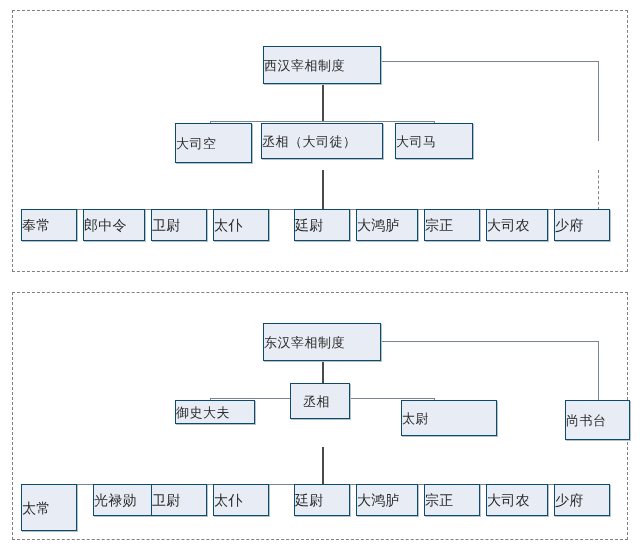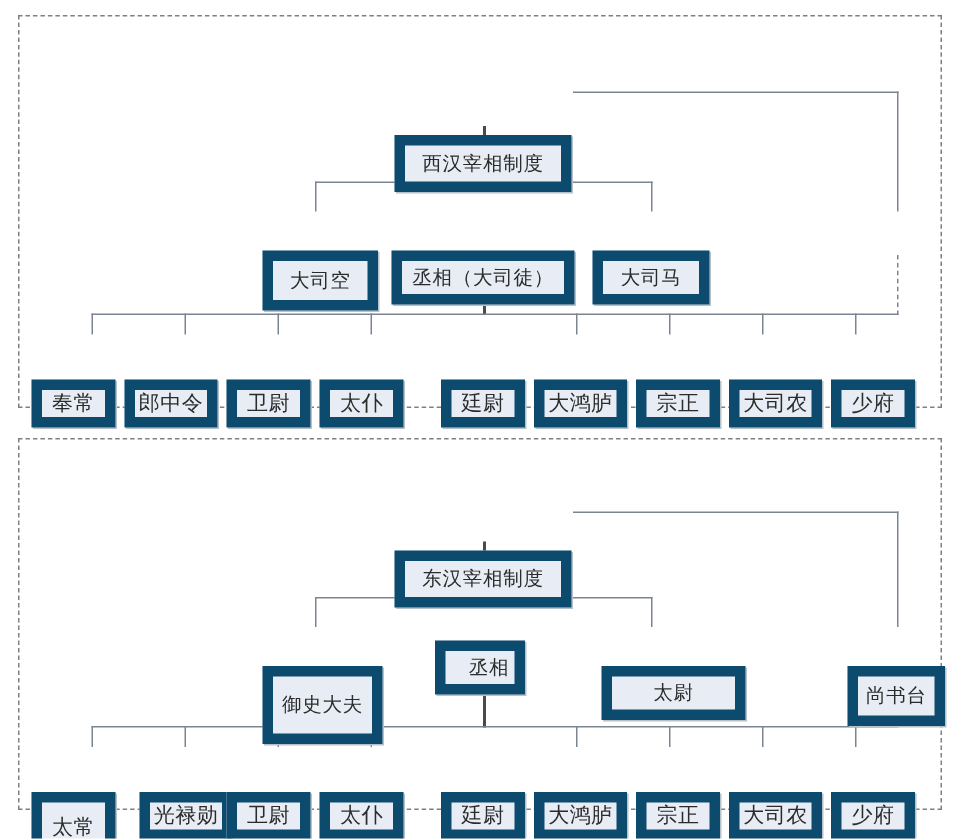--- a/index.html
+++ b/index.html
@@ -21,32 +21,30 @@
     box-sizing: border-box;
   }
   #panel-west  { left: 12px;  top: 10px;  width: 616px; height: 262px; }
   #panel-east  { left: 12px;  top: 292px; width: 616px; height: 248px; }
 
   
   .node {
     position: absolute;
     box-sizing: border-box;
     background: #e8edf5;
-    border: 7px solid #0c4a6e;
+    border: 1px solid #0c4a6e;
     box-shadow: 1px 1px 0 #b8c0c8;
     display: flex;
     align-items: center;
-    justify-content: center;
     color: #2b2b2b;
     font-size: 13px;
     line-height: 1;
     letter-spacing: .5px;
     white-space: nowrap;
     z-index: 3;
-    margin-top: 44px;
   }
   .node.root { font-size: 13px; }
   .node.leaf { font-size: 14px; letter-spacing: .3px; }
 
   
   .ln {
     position: absolute;
     background: #7b8591;
     z-index: 1;
   }
@@ -147,21 +145,21 @@
   <div class="ln v" style="left:234px; top:191px; height:14px;"></div>
   <div class="ln v" style="left:371px; top:191px; height:14px;"></div>
   <div class="ln v" style="left:433px; top:191px; height:14px;"></div>
   <div class="ln v" style="left:495px; top:191px; height:14px;"></div>
   <div class="ln v" style="left:557px; top:191px; height:14px;"></div>
 
   <div class="node root" style="left:250px; top:30px; width:118px; height:38px;">
     <span>东汉宰相制度</span>
   </div>
 
-  <div class="node" style="left:162px; top:107px; width:80px; height:52px;">
+  <div class="node" style="left:162px; top:107px; width:80px; height:24px;">
     <span>御史大夫</span>
   </div>
   <div class="node" style="left:277px; top:90px; width:60px; height:36px;padding-left:12px;">
     <span>丞相</span>
   </div>
   <div class="node" style="left:388px; top:107px; width:96px; height:36px;">
     <span>太尉</span>
   </div>
   <div class="node" style="left:552px; top:107px; width:65px; height:40px;">
     <span>尚书台</span>

